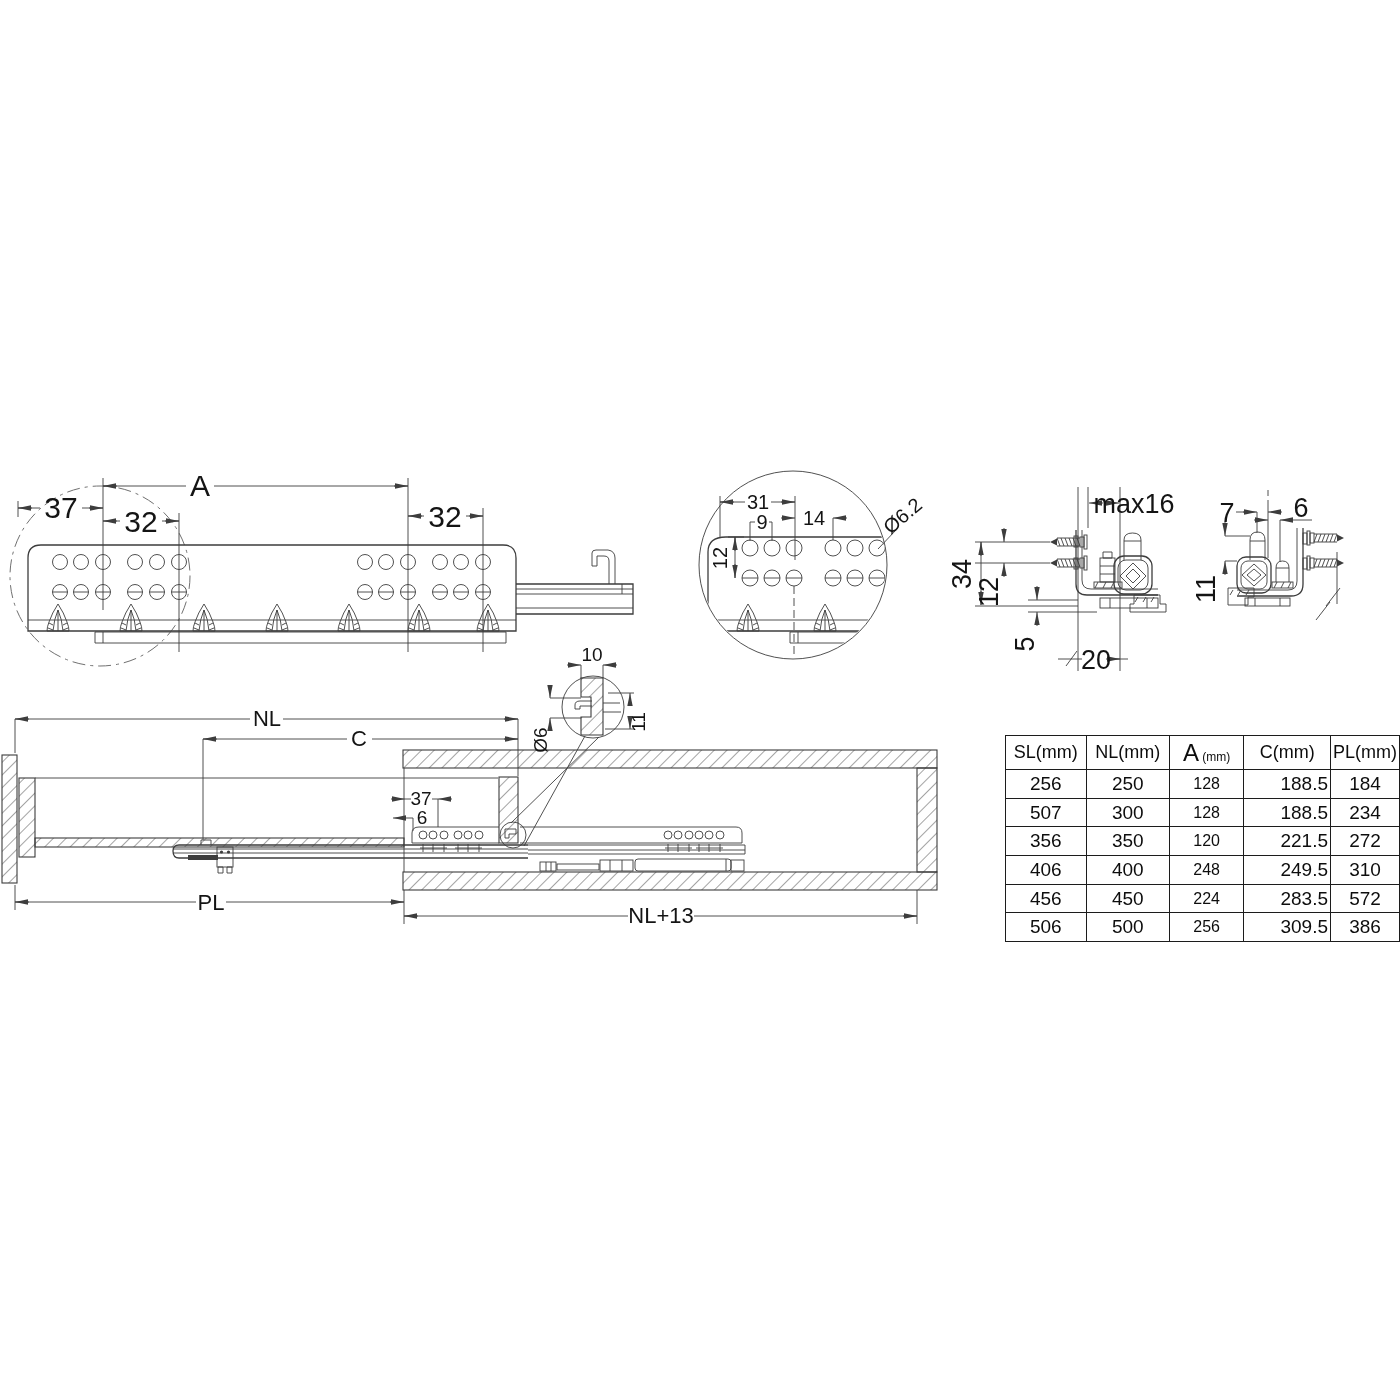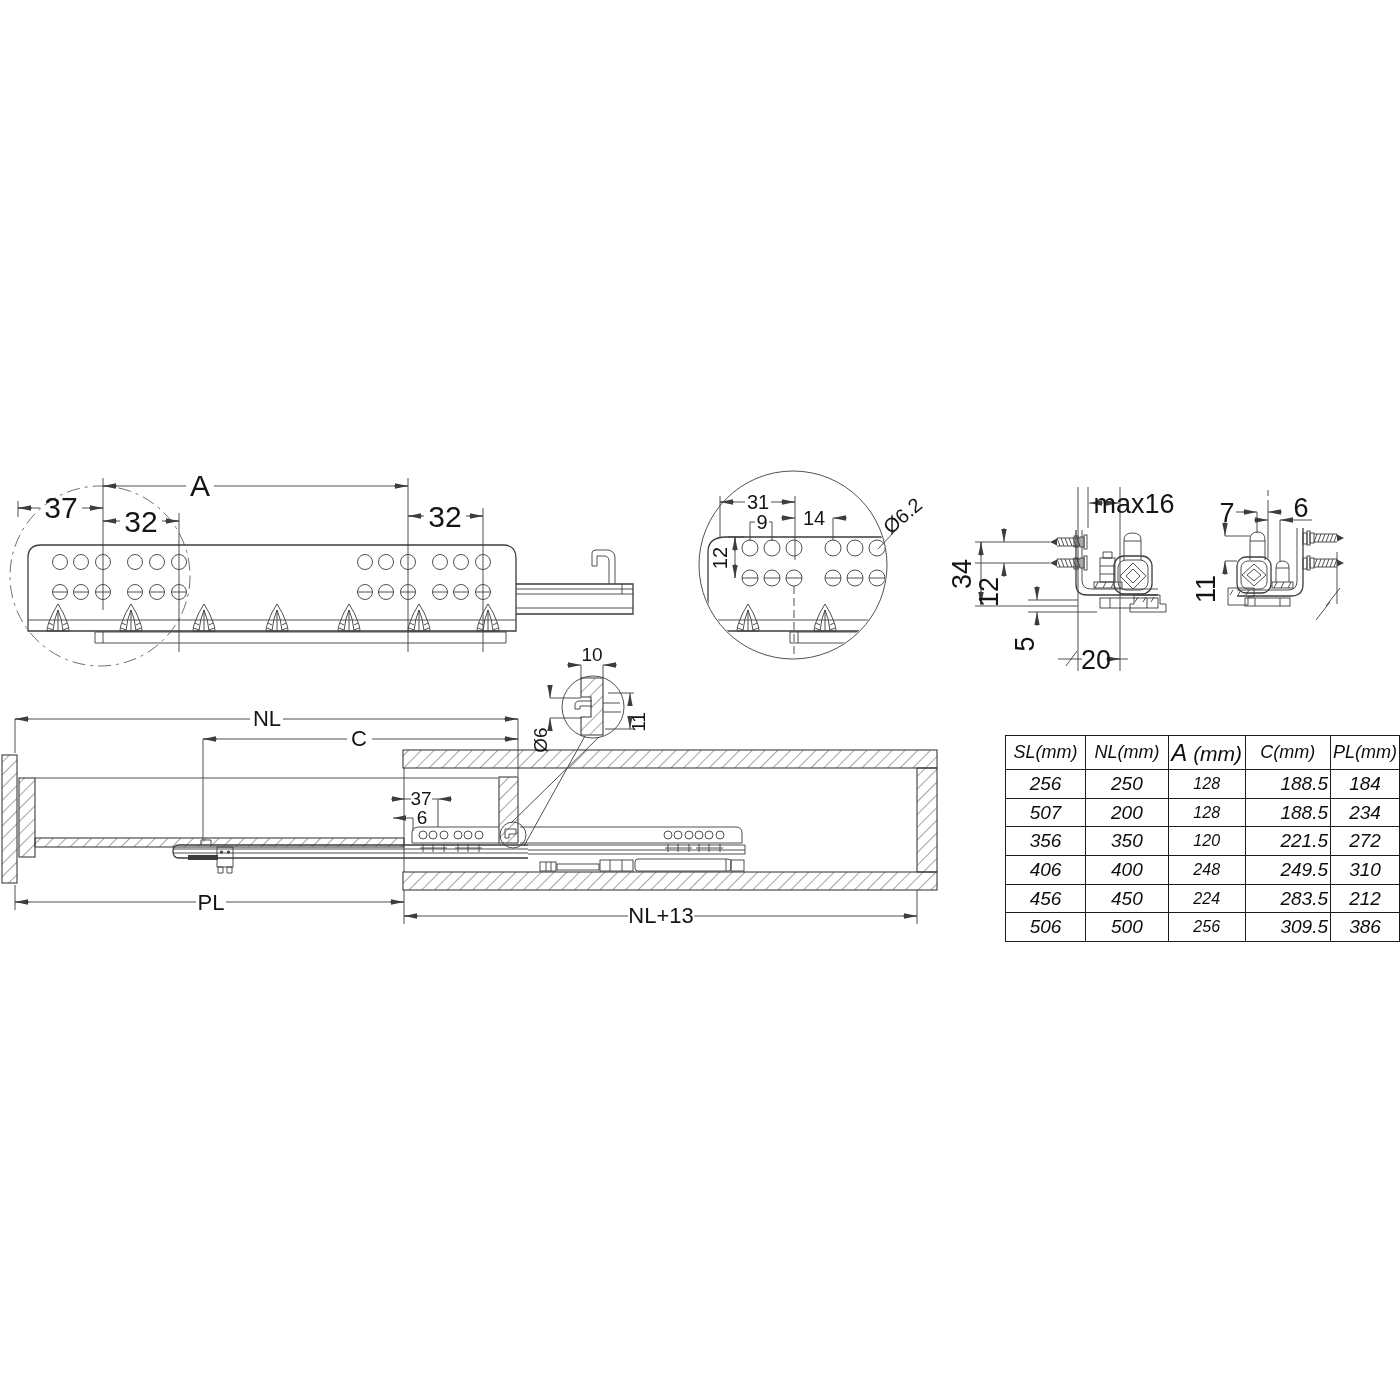--- a/index.html
+++ b/index.html
@@ -12,29 +12,29 @@
   .h{fill:url(#hatch);stroke:#3d3d3d;stroke-width:1.1;}
   .fillid{fill:#3d3d3d;stroke:none;}
   text{fill:#141414;font-family:"Liberation Sans",sans-serif;}
   .dL{font-size:30px;text-anchor:middle;}   
   .dM{font-size:20px;text-anchor:middle;}   
   .dS{font-size:27px;text-anchor:middle;}   
   .dI{font-size:22px;text-anchor:middle;}   
   .dT{font-size:19px;text-anchor:middle;}   
   
   #spec{position:absolute;left:1005px;top:735px;border-collapse:collapse;
-        background:#fff;font-style:italic;}
+        background:#fff;}
   #spec th,#spec td{border:1.5px solid #1c1c1c;text-align:center;
         vertical-align:middle;padding:0 2px;font-weight:400;color:#0d0d0d;}
   #spec th{height:33px;font-size:18px;}
   #spec td{height:27.7px;font-size:19px;margin-top:24px;}
   #spec td:nth-child(1){width:78px;} #spec td:nth-child(2){width:81px;}
   #spec td:nth-child(3){width:78px;font-size:16px;}
   #spec td:nth-child(4){width:87px;text-align:right;} #spec td:nth-child(5){width:56px;}
-  #spec th .big{font-size:24px;} #spec th .unit{font-size:21px;}
+  #spec th .big{font-size:24px;} #spec th .unit{font-size:12px;}
 </style>
 </head>
 <body>
 
 <svg width="1400" height="1400" viewBox="0 0 1400 1400">
   <defs>
     <pattern id="hatch" width="9" height="9" patternUnits="userSpaceOnUse" patternTransform="rotate(45)">
       <line x1="0" y1="0" x2="0" y2="9" stroke="#4a4a4a" stroke-width="1"></line>
     </pattern>
     <marker id="arr" markerWidth="14" markerHeight="7" refX="13" refY="3.5" orient="auto" markerUnits="userSpaceOnUse">
@@ -502,21 +502,21 @@
   <tbody id="spec-body">
       <tr>
         <td>256</td>
         <td>250</td>
         <td>128</td>
         <td>188.5</td>
         <td>184</td>
       </tr>
       <tr>
         <td>507</td>
-        <td>200</td>
+        <td>300</td>
         <td>128</td>
         <td>188.5</td>
         <td>234</td>
       </tr>
       <tr>
         <td>356</td>
         <td>350</td>
         <td>120</td>
         <td>221.5</td>
         <td>272</td>
@@ -526,21 +526,21 @@
         <td>400</td>
         <td>248</td>
         <td>249.5</td>
         <td>310</td>
       </tr>
       <tr>
         <td>456</td>
         <td>450</td>
         <td>224</td>
         <td>283.5</td>
-        <td>212</td>
+        <td>572</td>
       </tr>
       <tr>
         <td>506</td>
         <td>500</td>
         <td>256</td>
         <td>309.5</td>
         <td>386</td>
       </tr>
     </tbody>
 </table>

